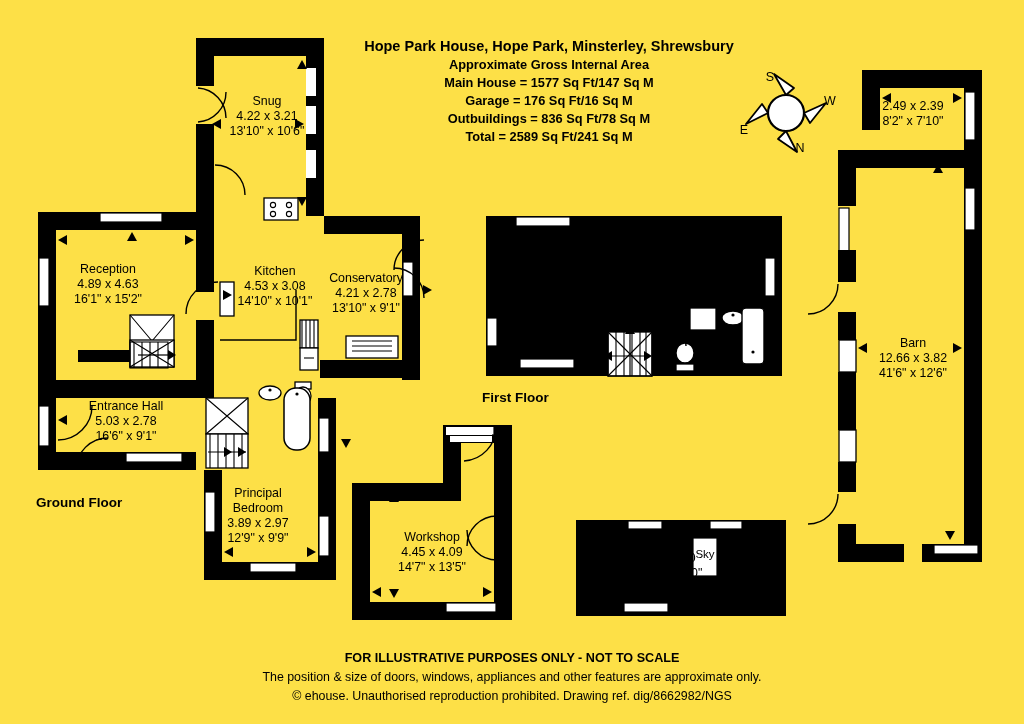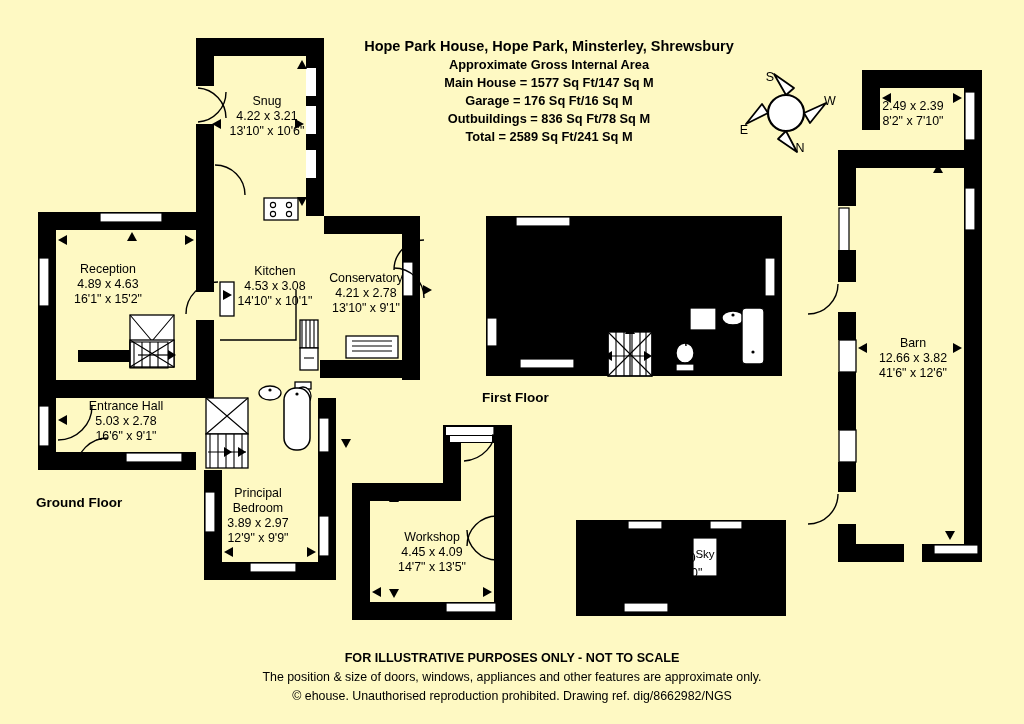--- a/index.html
+++ b/index.html
@@ -1,17 +1,17 @@
 <!DOCTYPE html>
 <html><head>
 <meta charset="utf-8">
 <style>
   html,body{margin:0;padding:0;background:#fff;}
   body{width:1024px;height:724px;font-family:"Liberation Sans",sans-serif;color:#000;overflow:hidden;}
-  #stage{position:relative;width:1024px;height:724px;background:#fef9c3;}
+  #stage{position:relative;width:1024px;height:724px;background:#fde047;}
   svg{display:block;}
   .wall{fill:#000;}
   .thin{fill:none;stroke:#000;stroke-width:1.4;}
   .thin2{fill:none;stroke:#000;stroke-width:1.1;}
   .white{fill:#fff;stroke:#000;stroke-width:1.3;}
   .arrowline{stroke:#000;stroke-width:1.2;fill:none;}
   text{font-family:"Liberation Sans",sans-serif;fill:#000;}
   .title-main{font-size:14.5px;font-weight:bold;}
   .title-sub{font-size:12.8px;font-weight:bold;}
   .floorlabel{font-size:13.5px;font-weight:bold;}

